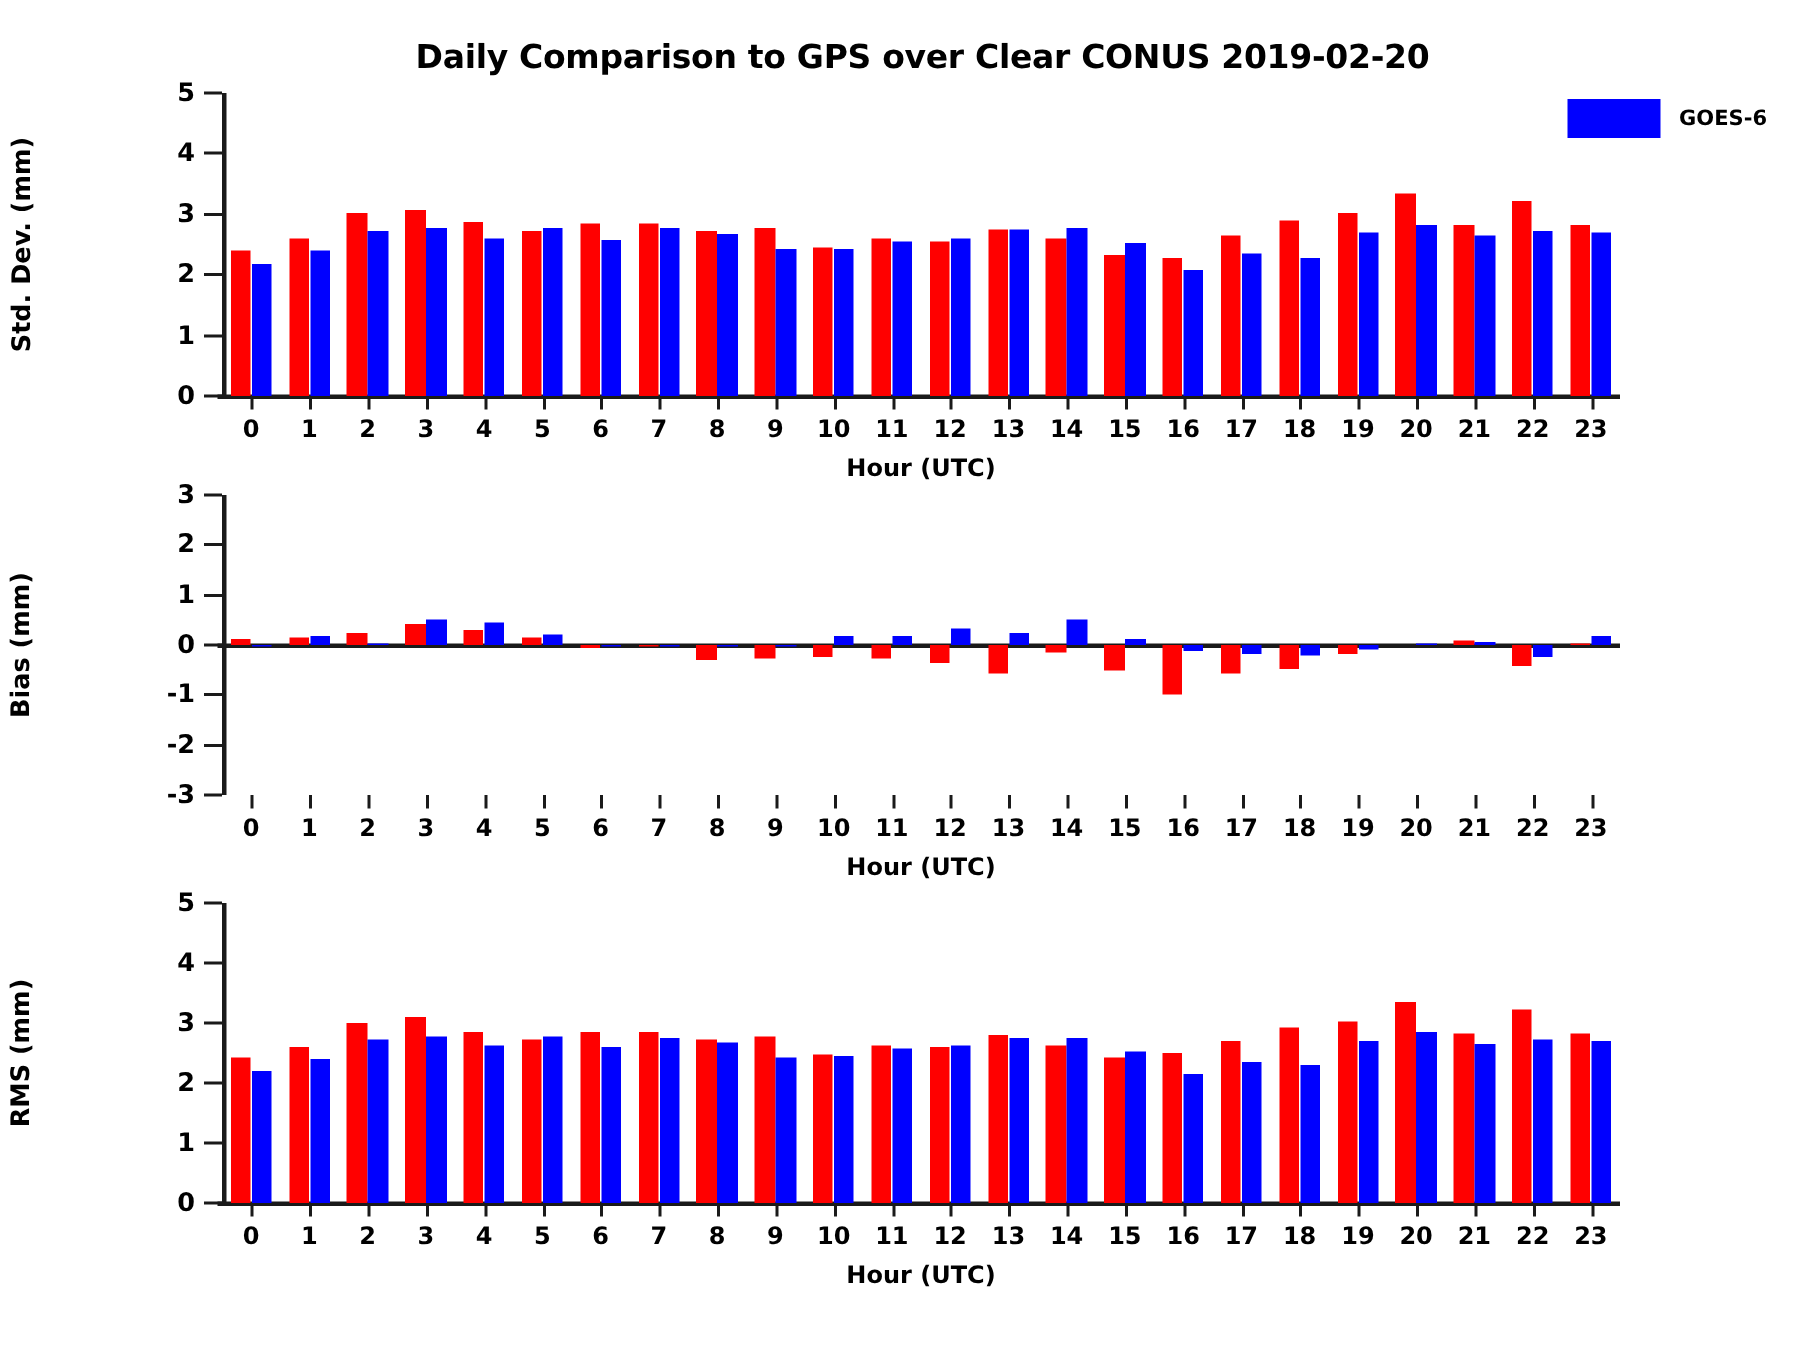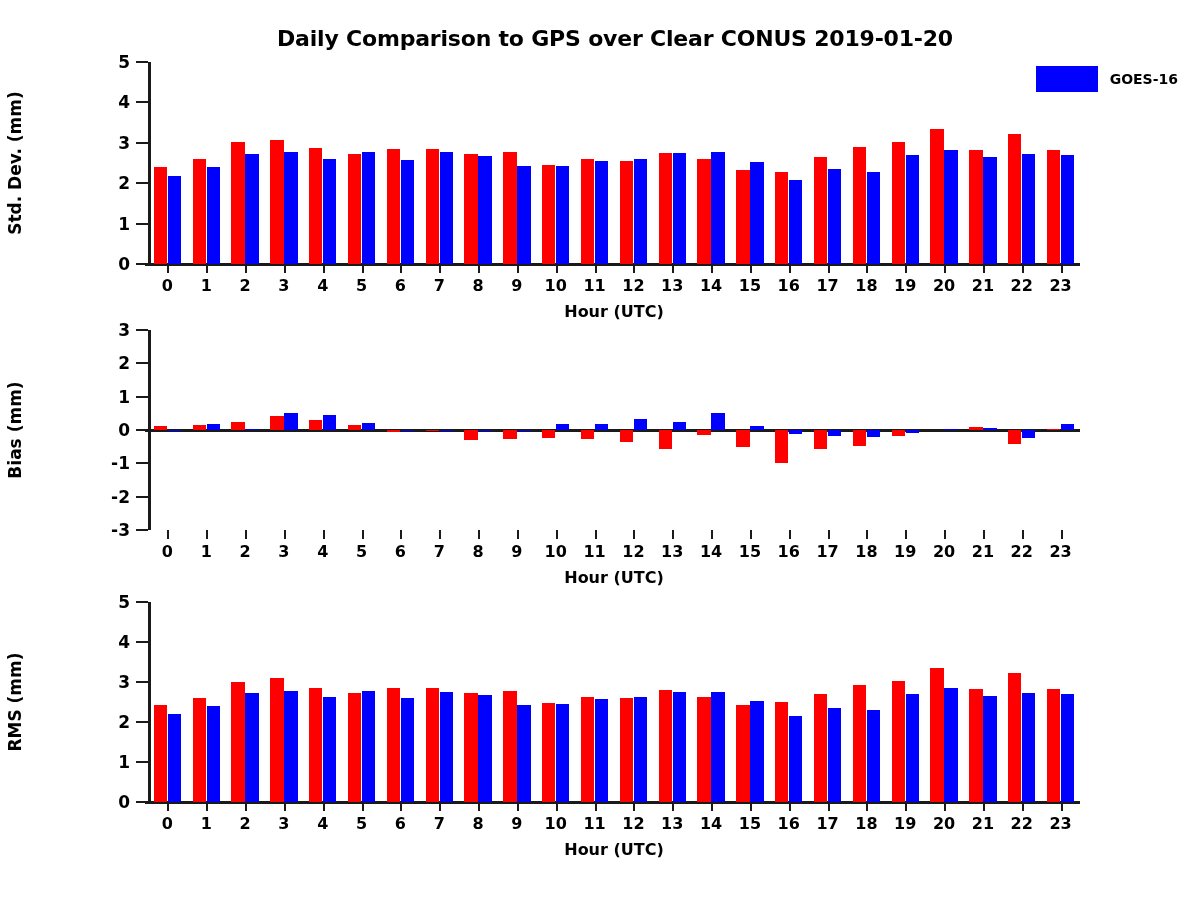--- a/index.html
+++ b/index.html
@@ -91,26 +91,26 @@
   }
 
   .bars { position: absolute; left: 0; right: 0; top: 0; bottom: 0; }
   .bar { position: absolute; }
 </style>
 </head>
 <body>
 
 <div id="page">
 
-  <div class="chart-title">Daily Comparison to GPS over Clear CONUS 2019-01-20</div>
+  <div class="chart-title">Daily Comparison to GPS over Clear CONUS 2019-02-20</div>
 
   <div class="legend">
     <div class="legend-row">
       <div class="legend-swatch" id="sw1" style="background: rgb(0, 0, 255);"></div>
-      <div class="legend-label">GOES-16</div>
+      <div class="legend-label">GOES-6</div>
     </div>
   </div>
 
   <div class="panel" id="panel-0" style="top: 62px; height: 250px;">
     <div class="panel-inner">
       <div class="ylabel" style="height: 202px; top: 0px;">
         <span>Std. Dev. (mm)</span>
       </div>
       <div class="plot" style="height: 202px;">
         <div class="axis-y"></div>

